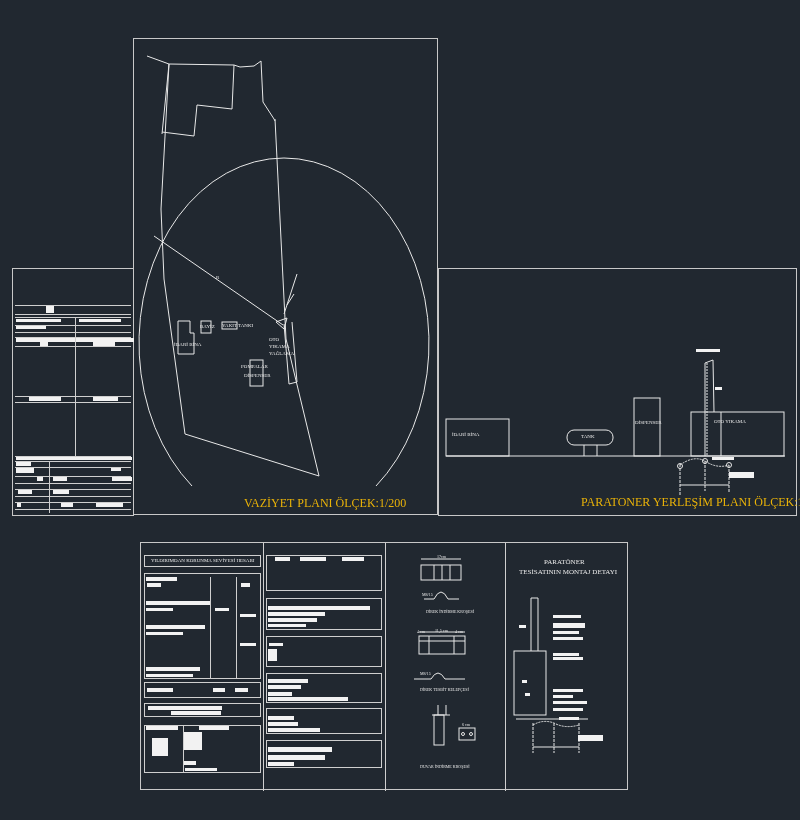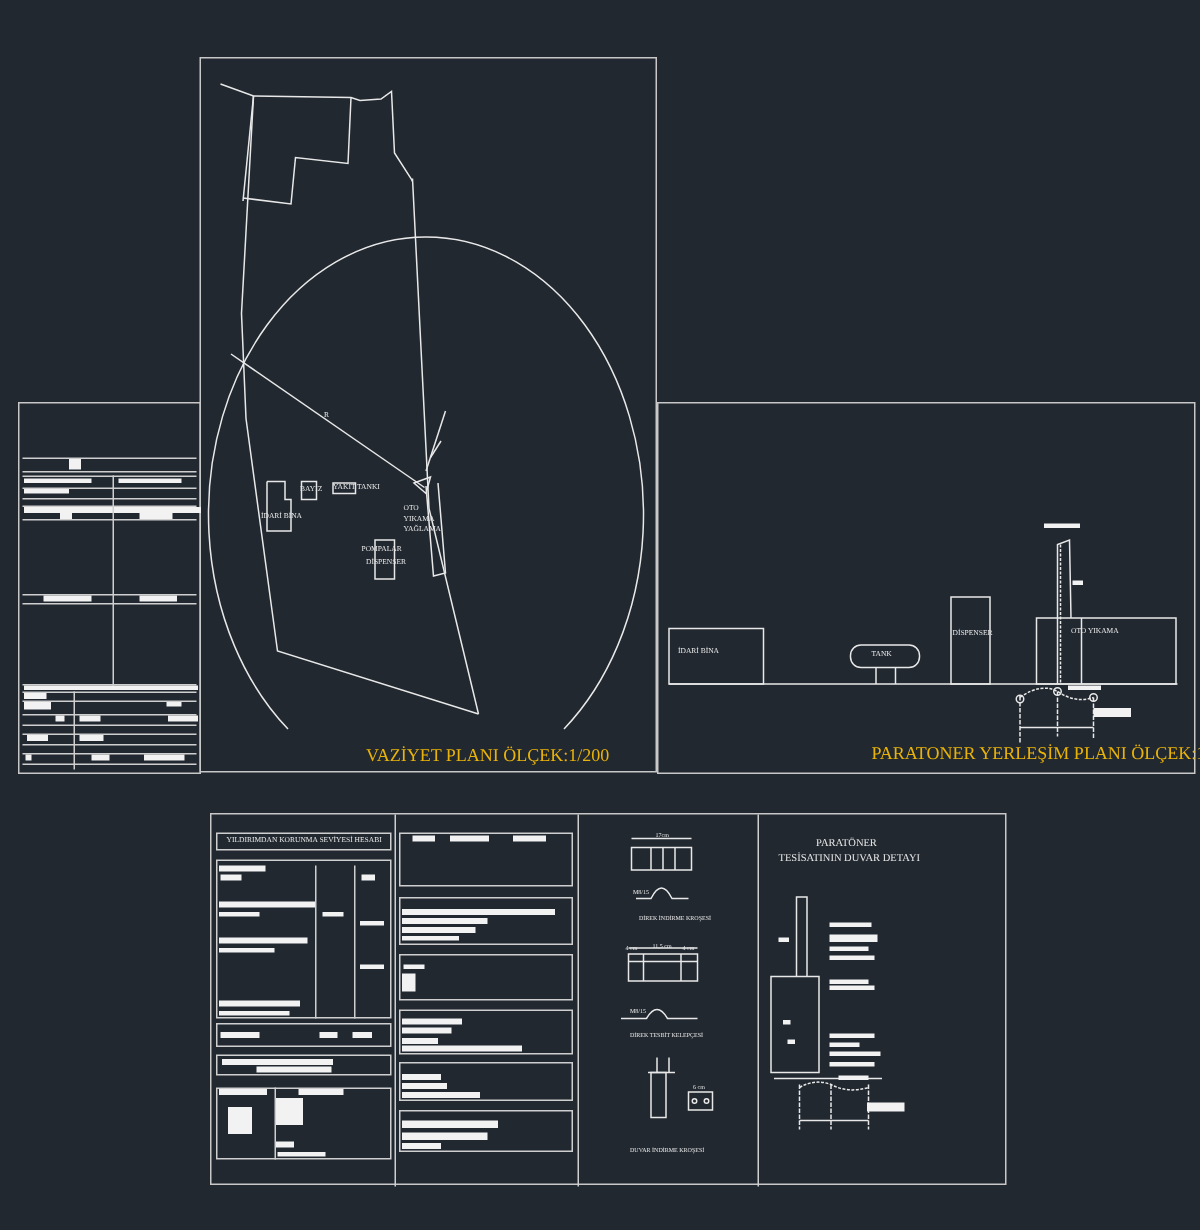--- a/index.html
+++ b/index.html
@@ -128,21 +128,21 @@
     <rect x="290" y="203" width="25" height="6" fill="#f2f2f2"></rect>
     <rect x="273" y="188" width="22" height="3" fill="#f2f2f2"></rect>
   </svg>
   <span class="lbl" style="left:13px;top:163px;">İDARİ BİNA</span>
   <span class="lbl" style="left:142px;top:165px;">TANK</span>
   <span class="lbl" style="left:196px;top:151px;">DİSPENSER</span>
   <span class="lbl" style="left:275px;top:150px;">OTO YIKAMA</span>
   <span class="title" style="left:142px;top:226px;">PARATONER YERLEŞİM PLANI ÖLÇEK:1/100</span>
 </div>
 
-<div class="sheet" style="left:140px;top:542px;width:531px;height:248px;">
+<div class="sheet" style="left:140px;top:542px;width:488px;height:248px;">
 
   <div class="vl" style="left:122px;top:0;height:248px;"></div>
   <div class="vl" style="left:244px;top:0;height:248px;"></div>
   <div class="vl" style="left:364px;top:0;height:248px;"></div>
 
   <div style="position:absolute;left:3px;top:12px;width:117px;height:12px;border:1px solid #cfcfcf;box-sizing:border-box;">
     <span style="position:absolute;left:6px;top:2px;font-size:5px;white-space:nowrap;">YILDIRIMDAN KORUNMA SEVİYESİ HESABI</span>
   </div>
   <div style="position:absolute;left:3px;top:30px;width:117px;height:106px;border:1px solid #cfcfcf;box-sizing:border-box;"></div>
   <div class="vl" style="left:69px;top:34px;height:102px;"></div>
@@ -229,21 +229,21 @@
   <span class="lbl" style="left:285px;top:66px;font-size:4px;">DİREK İNDİRME KROŞESİ</span>
   <span class="lbl" style="left:276px;top:86px;font-size:4px;">4 cm</span>
   <span class="lbl" style="left:294px;top:85px;font-size:4px;">11,5 cm</span>
   <span class="lbl" style="left:314px;top:86px;font-size:4px;">4 cm</span>
   <span class="lbl" style="left:279px;top:128px;font-size:4px;">M8/15</span>
   <span class="lbl" style="left:279px;top:144px;font-size:4px;">DİREK TESBİT KELEPÇESİ</span>
   <span class="lbl" style="left:321px;top:179px;font-size:4px;">6 cm</span>
   <span class="lbl" style="left:279px;top:221px;font-size:4px;">DUVAR İNDİRME KROŞESİ</span>
 
   <span class="lbl" style="left:403px;top:15px;font-size:7px;">PARATÖNER</span>
-  <span class="lbl" style="left:378px;top:25px;font-size:7px;">TESİSATININ DUVAR DETAYI</span>
+  <span class="lbl" style="left:378px;top:25px;font-size:7px;">TESİSATININ MONTAJ DETAYI</span>
   <svg width="488" height="248">
     <g fill="none" stroke="#e8e8e8" stroke-width="1">
       <polyline points="390,108 390,55 397,55 397,108"></polyline>
       <rect x="373" y="108" width="32" height="64"></rect>
       <line x1="375" y1="176" x2="447" y2="176"></line>
       <line x1="392" y1="180" x2="392" y2="210" stroke-dasharray="3,1"></line>
       <line x1="413" y1="180" x2="413" y2="210" stroke-dasharray="3,1"></line>
       <line x1="438" y1="180" x2="438" y2="210" stroke-dasharray="3,1"></line>
       <path d="M392,182 Q402,176 413,180 Q424,186 438,182" stroke-dasharray="2,1"></path>
       <line x1="392" y1="204" x2="438" y2="204"></line>

